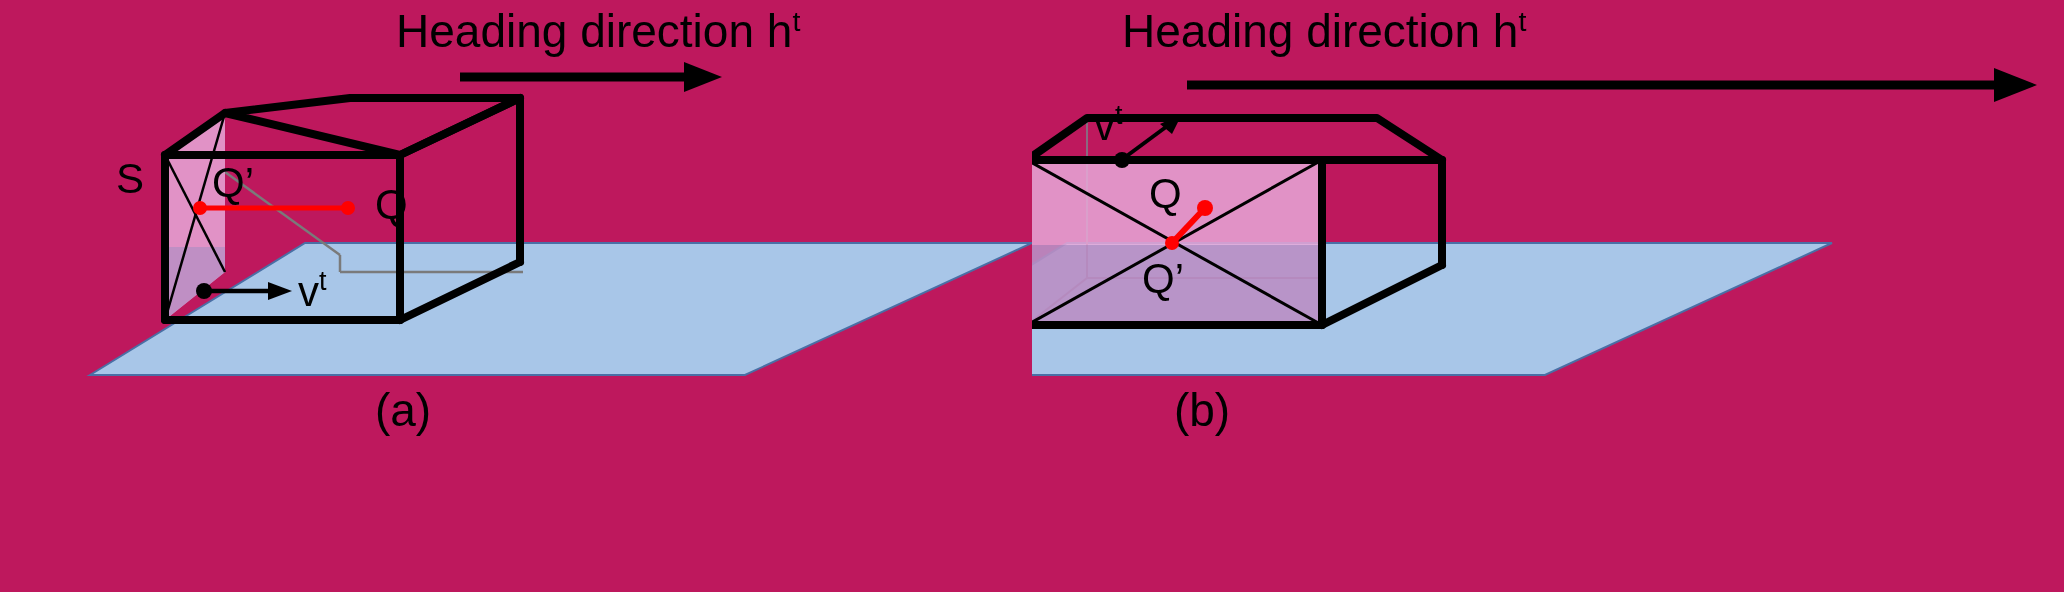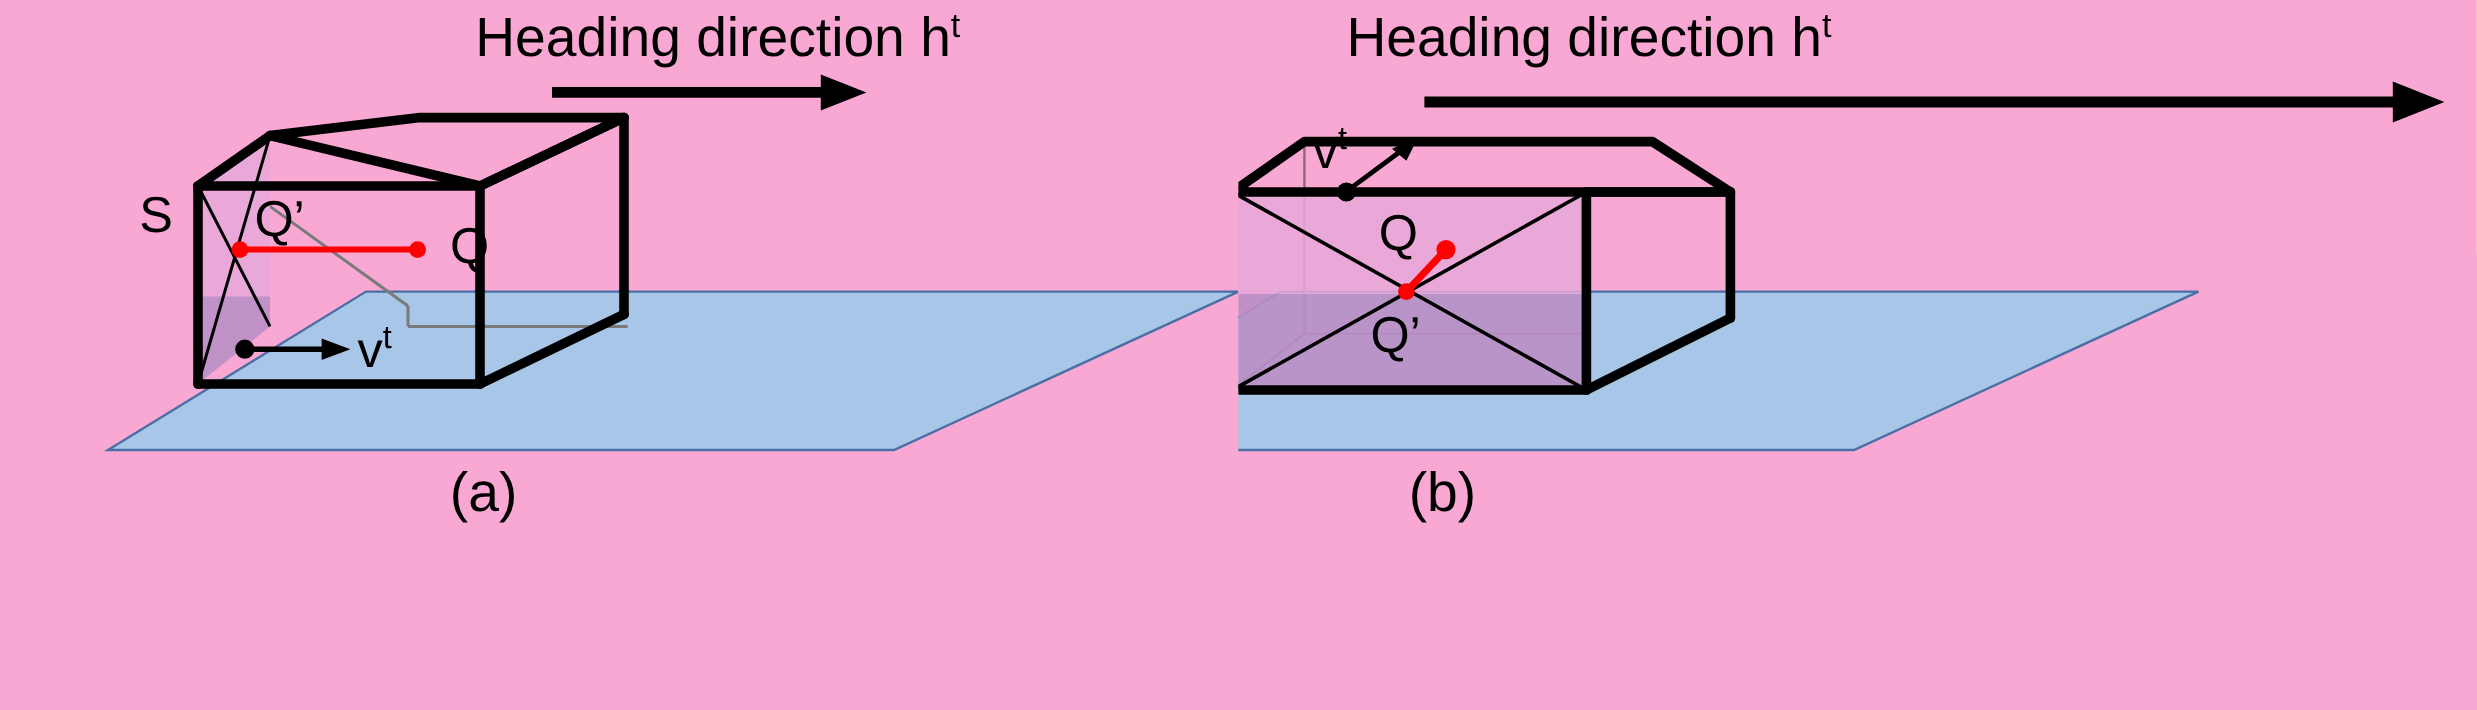--- a/index.html
+++ b/index.html
@@ -1,18 +1,18 @@
 <!DOCTYPE html>
 <html><head>
 <meta charset="utf-8">
 <style>
   html,body{margin:0;padding:0;background:#ffffff;}
   body{width:2064px;height:592px;overflow:hidden;
        font-family:"Liberation Sans","DejaVu Sans",sans-serif;}
-  #root{position:relative;width:2064px;height:592px;background:#f9a8d4;}
+  #root{position:relative;width:2064px;height:592px;background:#be185d;}
   svg{display:block;}
   .hdr{position:absolute;font-size:46px;color:#000;white-space:nowrap;
        font-family:"Liberation Sans","DejaVu Sans",sans-serif;}
   .hdr sup{font-size:0.62em;vertical-align:super;}
   .cap{position:absolute;font-size:46px;color:#000;}
   .lbl{font-family:"Liberation Sans","DejaVu Sans",sans-serif;fill:#000;}
 </style>
 </head>
 <body>
 

